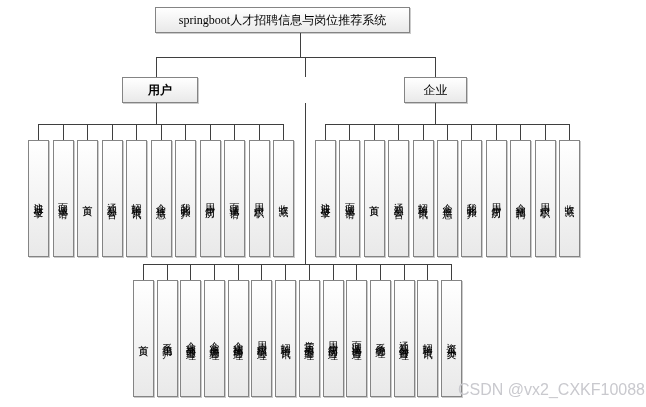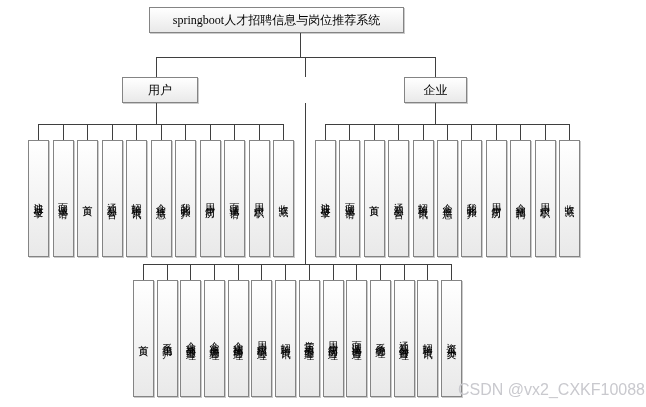--- a/index.html
+++ b/index.html
@@ -54,31 +54,31 @@
     font-family:"Liberation Sans","DejaVu Sans",sans-serif;
     font-size:16px;
     color:var(--watermark,#c9c9ce);
   }
 </style>
 </head>
 <body>
 
 <div class="canvas">
 
-  <div class="node" style="left:149px;top:7px;width:255px;height:26px;">
+  <div class="node" style="left:155px;top:7px;width:255px;height:26px;">
     <span>springboot人才招聘信息与岗位推荐系统</span>
   </div>
 
   <div class="vline" style="left:300px;top:33px;height:24px;"></div>
   <div class="hline" style="left:156px;top:57px;width:280px;"></div>
   <div class="vline" style="left:156px;top:57px;height:20px;"></div>
   <div class="vline" style="left:305px;top:57px;height:20px;"></div>
   <div class="vline" style="left:435px;top:57px;height:20px;"></div>
 
-  <div class="node" style="left:122px;top:77px;width:76px;height:26px;">
+  <div class="node" style="left:122px;top:77px;width:76px;height:26px;font-weight:bold;">
     <span>用户</span>
   </div>
   <div class="node" style="left:404px;top:77px;width:63px;height:26px;font-family:Liberation Mono, monospace;">
     <span>企业</span>
   </div>
 
   <div class="vline" style="left:156px;top:103px;height:21px;"></div>
   <div class="vline" style="left:435px;top:103px;height:21px;"></div>
   <div class="vline" style="left:305px;top:103px;height:161px;"></div>
 

